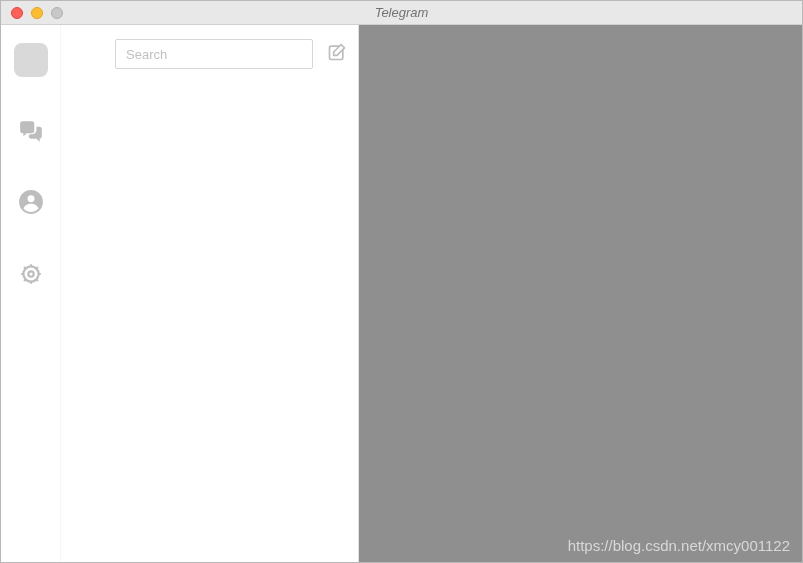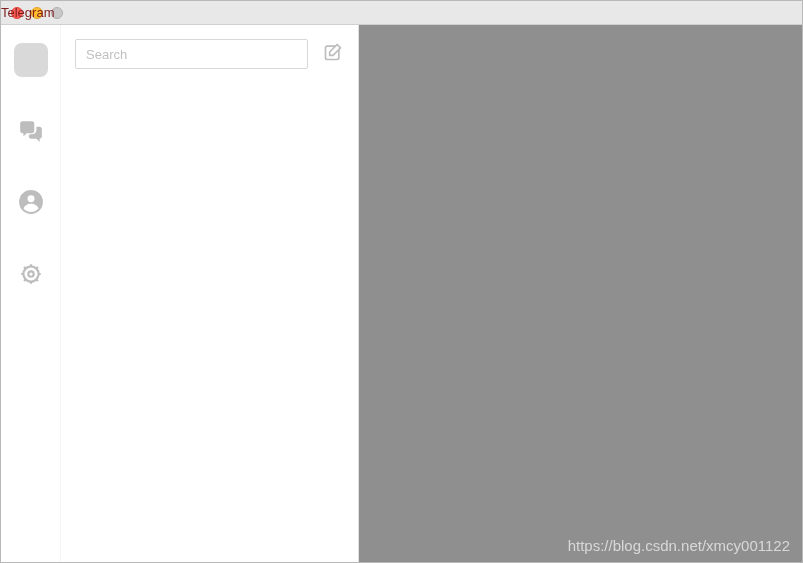--- a/index.html
+++ b/index.html
@@ -19,22 +19,23 @@
   .traffic-lights {
     display: flex; gap: 8px; padding-left: 10px;
     align-items: center;
   }
   .light { width: 12px; height: 12px; border-radius: 50%; }
   .light.red { background: #ff5f57; border: 0.5px solid #e24640; }
   .light.yellow { background: #ffbd2e; border: 0.5px solid #e1a325; }
   .light.green { background: #c8c8c8; border: 0.5px solid #b0b0b0; }
   .title {
     position: absolute; left: 0; right: 0;
-    text-align: left; font-size: 13px; color: #7f1d1d;
+    text-align: center; font-size: 13px; color: #737373;
     pointer-events: none;
+    font-style: italic;
   }
   .body {
     flex: 1; display: flex; min-height: 0;
   }
   .sidebar {
     width: 60px; background: #ffffff;
     border-right: 1px solid #f5f5f5;
     display: flex; flex-direction: column; align-items: center;
     padding-top: 18px; gap: 38px;
   }
@@ -54,20 +55,21 @@
     padding: 14px 14px 0 14px;
   }
   .search-input {
     flex: 1; height: 30px;
     border: 1px solid #d7d7d7;
     border-radius: 2px;
     padding: 0 10px;
     font-size: 13px; color: #666;
     outline: none;
     background: #fff;
+    margin-left: 40px;
   }
   .search-input::placeholder { color: #c0c0c0; }
   .compose { width: 22px; height: 22px; cursor:pointer; display:flex; align-items:center; justify-content:center;}
   .compose svg { width: 20px; height: 20px; }
   .main {
     flex: 1; background: #8f8f8f; position: relative;
   }
   .watermark {
     position: absolute; right: 12px; bottom: 8px;
     color: #d8d8d8; font-size: 15px;

